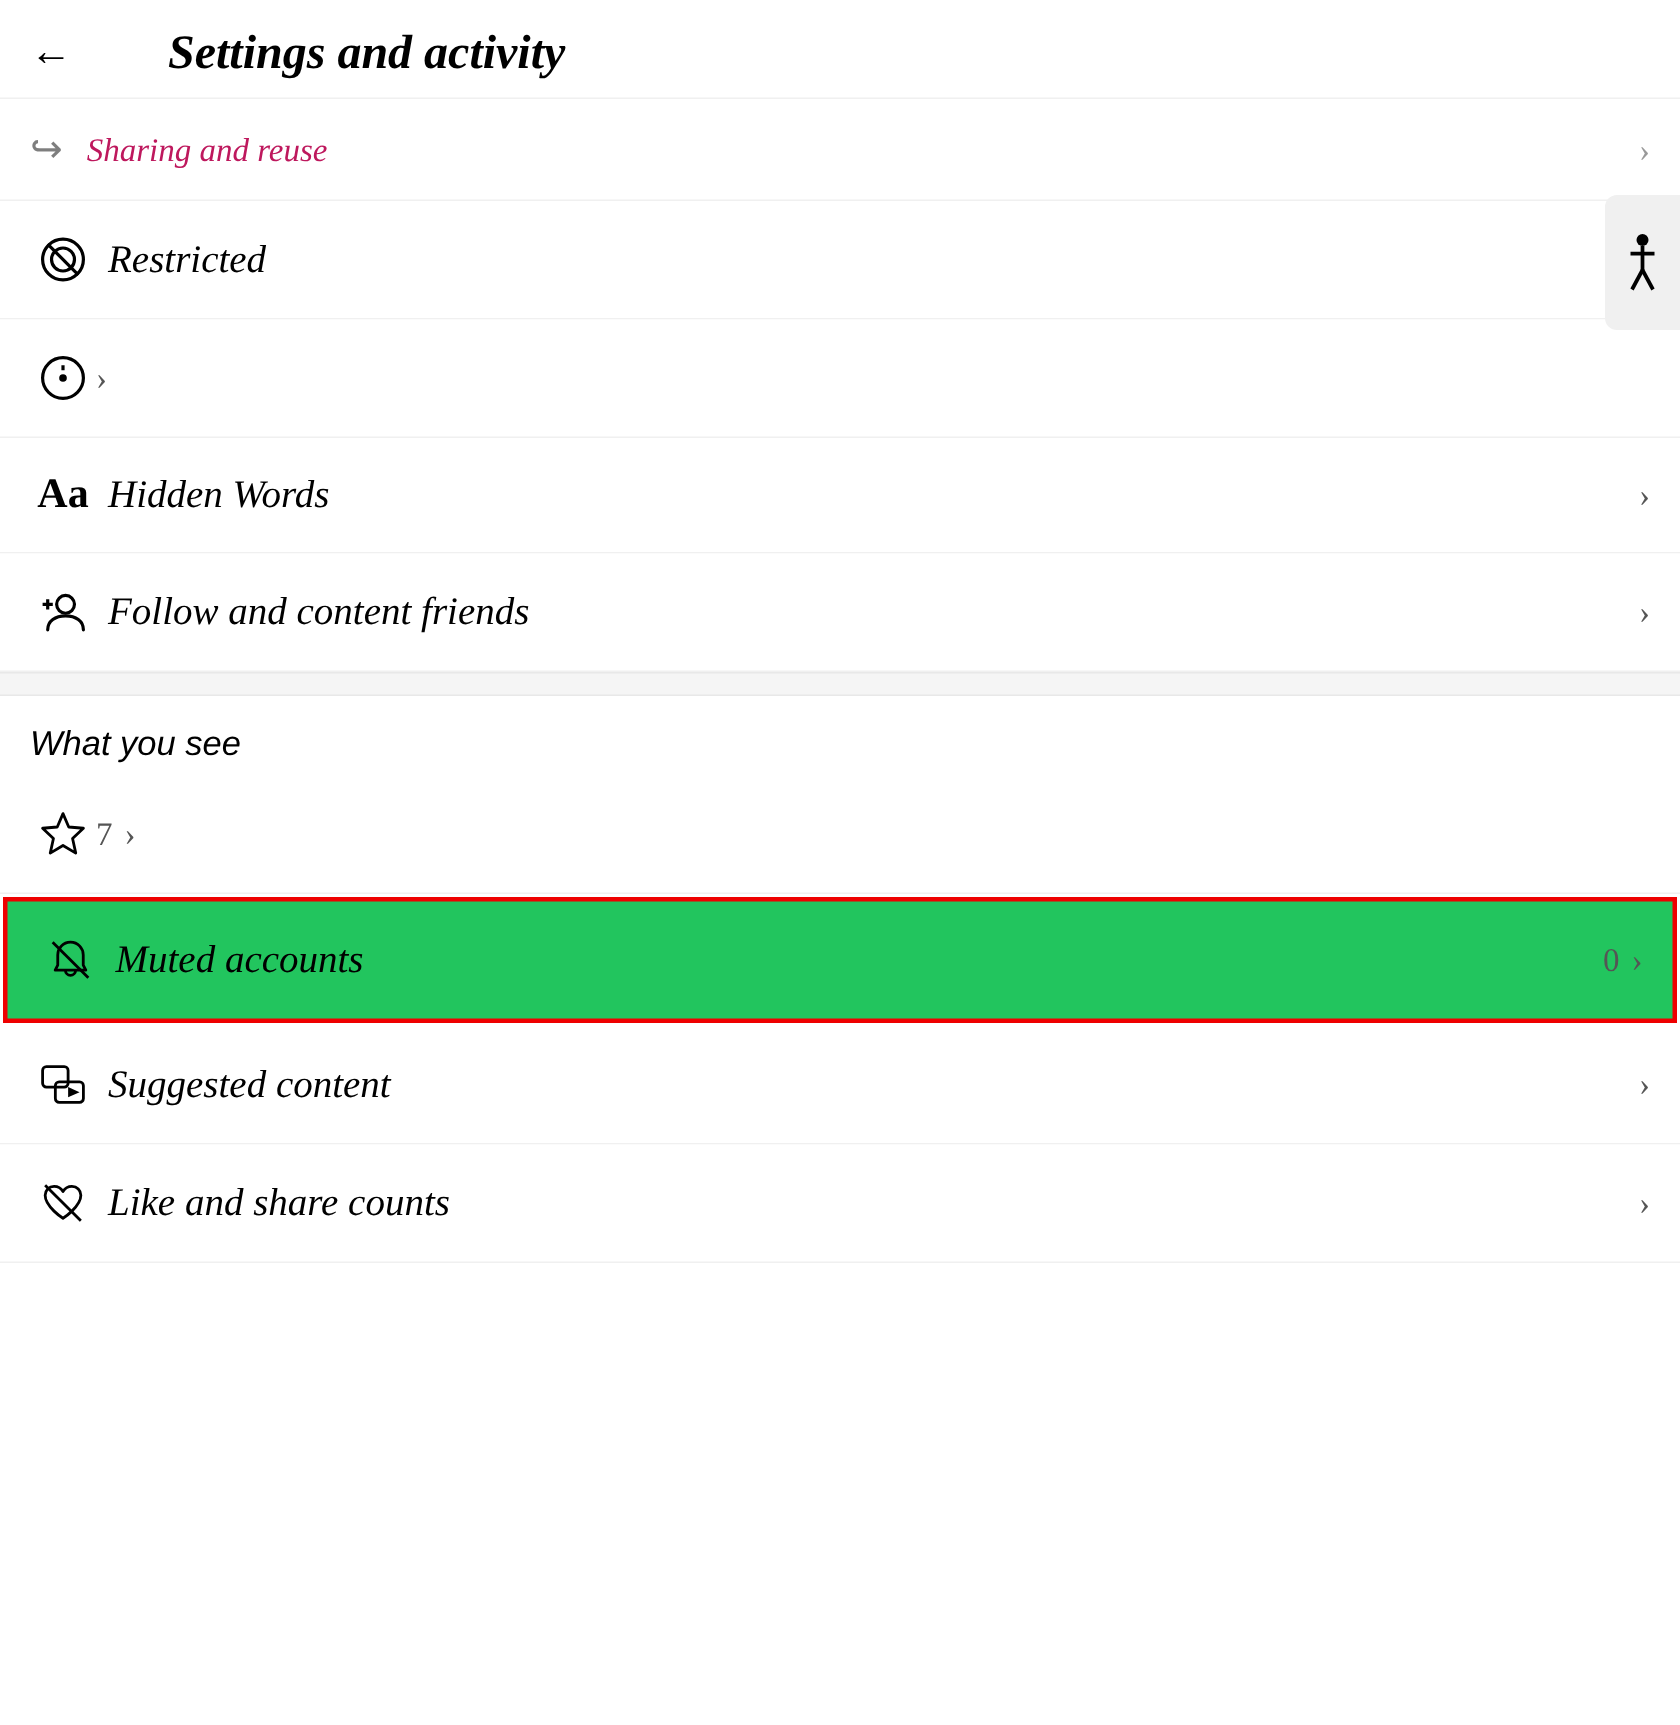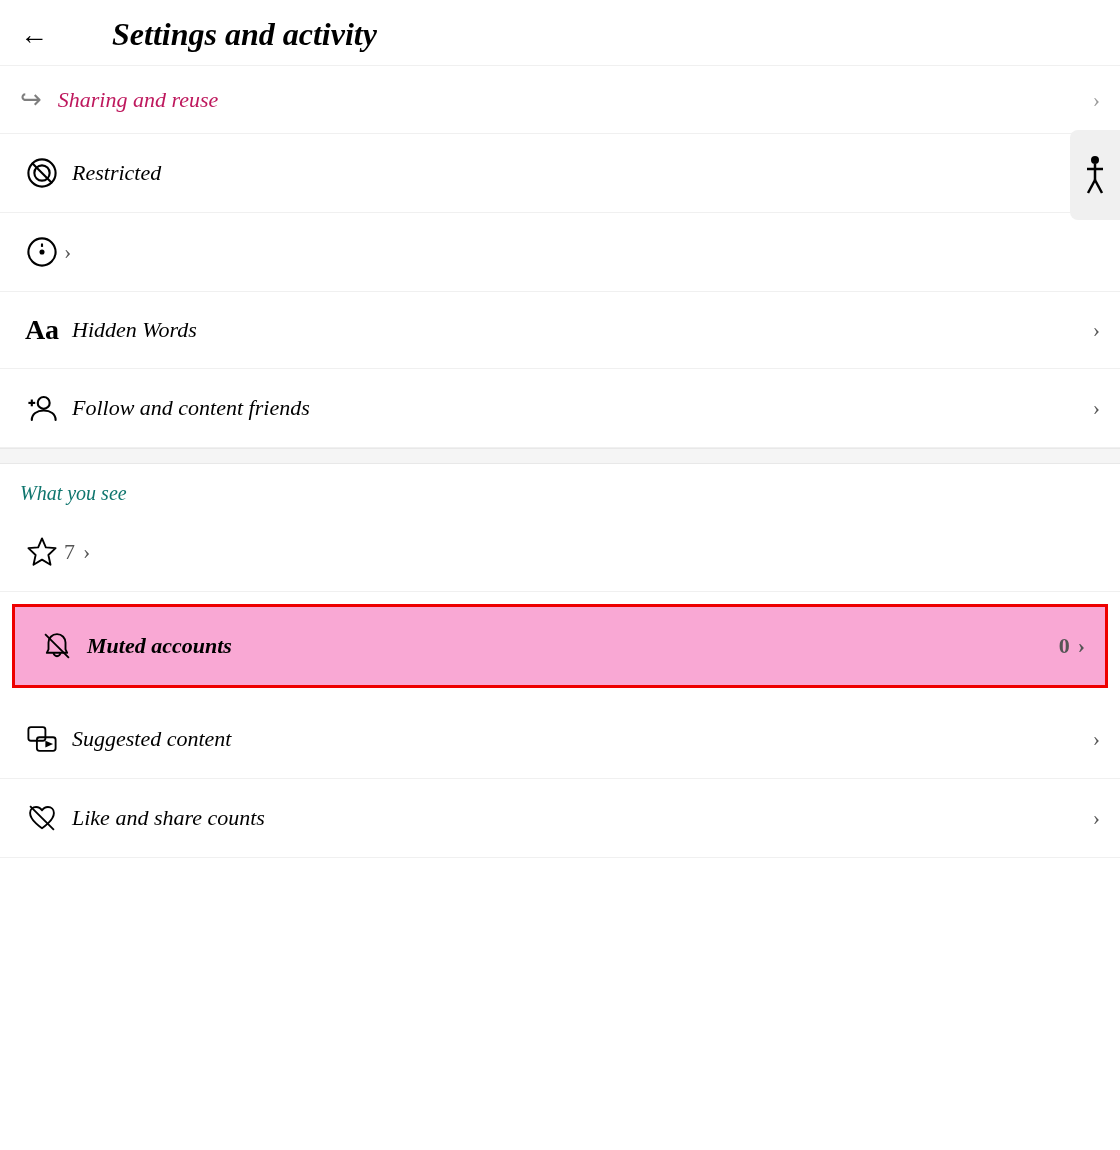--- a/index.html
+++ b/index.html
@@ -77,21 +77,21 @@
       display: flex;
       align-items: center;
       padding: 22px 20px;
       border-bottom: 1px solid #f0f0f0;
       cursor: pointer;
       background: #fff;
       position: relative;
     }
 
     .settings-item-label {
-      font-size: 22px;
+      font-size: 26px;
       font-style: italic;
       font-family: 'Georgia', serif;
       color: #000;
       flex: 1;
       padding-left: 8px;
     }
 
     .settings-item-count {
       font-size: 22px;
       color: #555;
@@ -105,37 +105,36 @@
 
     .section-divider {
       background: #f5f5f5;
       height: 16px;
       border-top: 1px solid #e8e8e8;
       border-bottom: 1px solid #e8e8e8;
     }
 
     .section-label {
       padding: 18px 20px 8px 20px;
-      font-size: 20px;
-      font-style: italic;
-      color: #0f766e;
-      font-family: Liberation Serif, serif;
+      font-size: 23px;
+      font-style: italic;
+      color: #000000;
+      font-family: Liberation Sans, sans-serif;
       background: #fff;
     }
 
     .muted-item {
       display: flex;
       align-items: center;
       padding: 22px 20px;
       border: 3px solid #e00;
       cursor: pointer;
-      background: #f9a8d4;
+      background: #22c55e;
       position: relative;
-      margin: 12px;
-      font-weight: bold;
+      margin: 2px;
     }
 
     .side-figure {
       position: absolute;
       right: 0;
       top: 130px;
       width: 50px;
       height: 90px;
       background: #f0f0f0;
       border-radius: 8px 0 0 8px;

